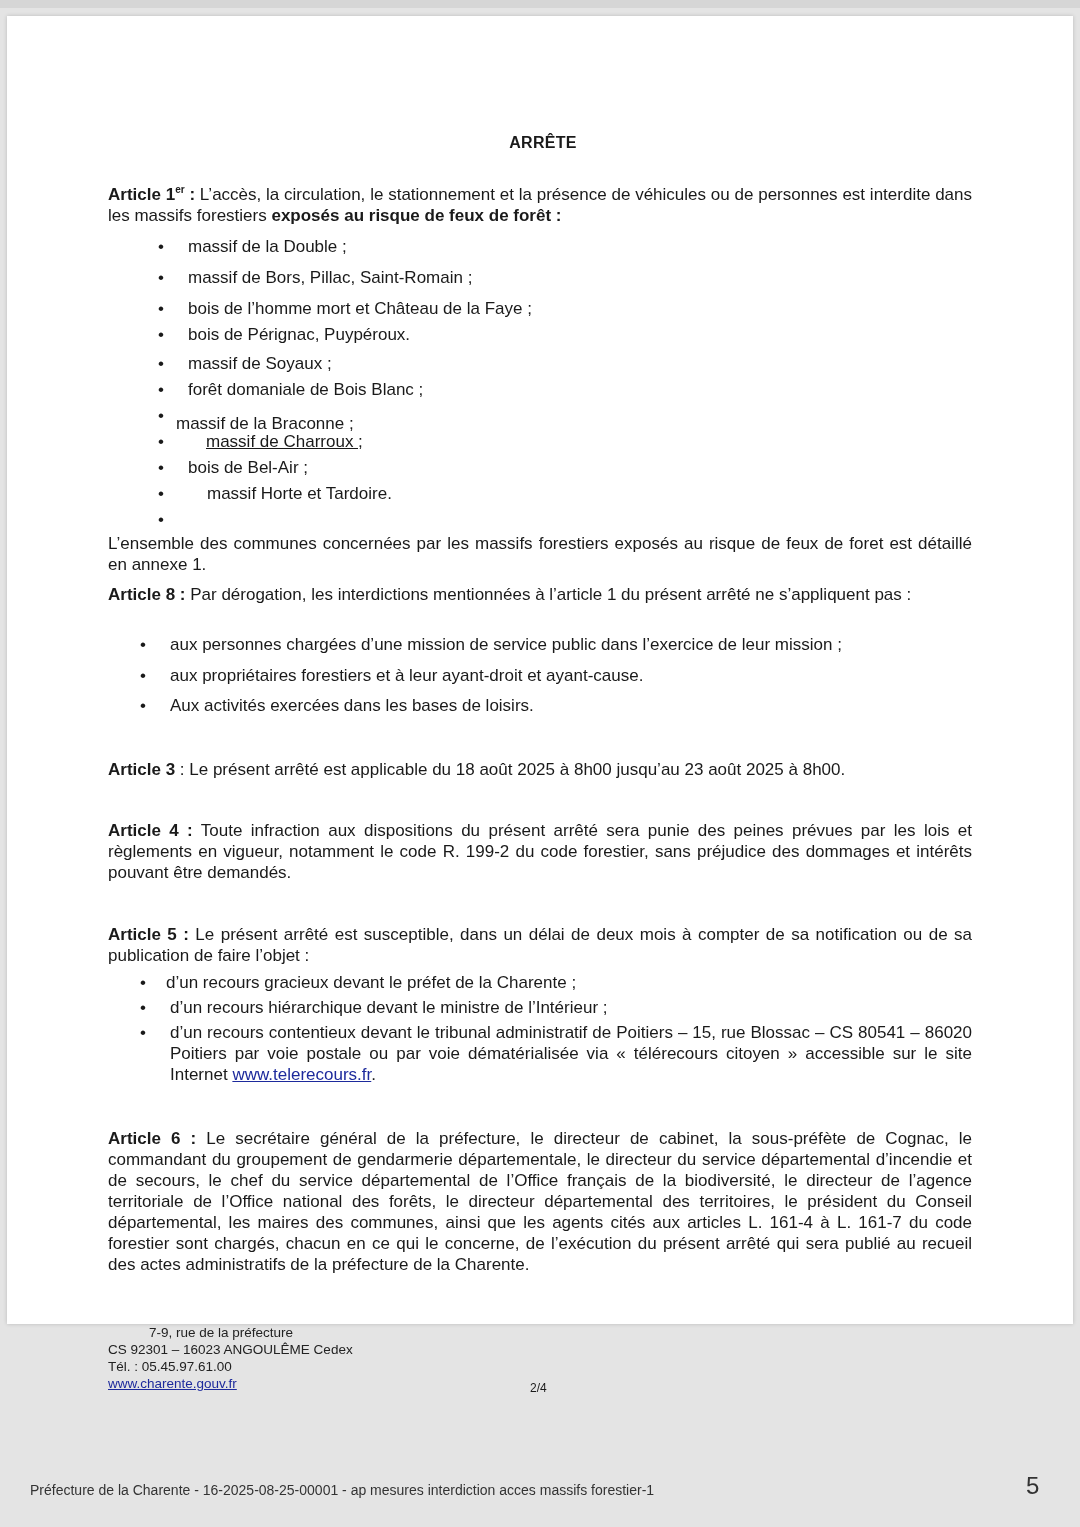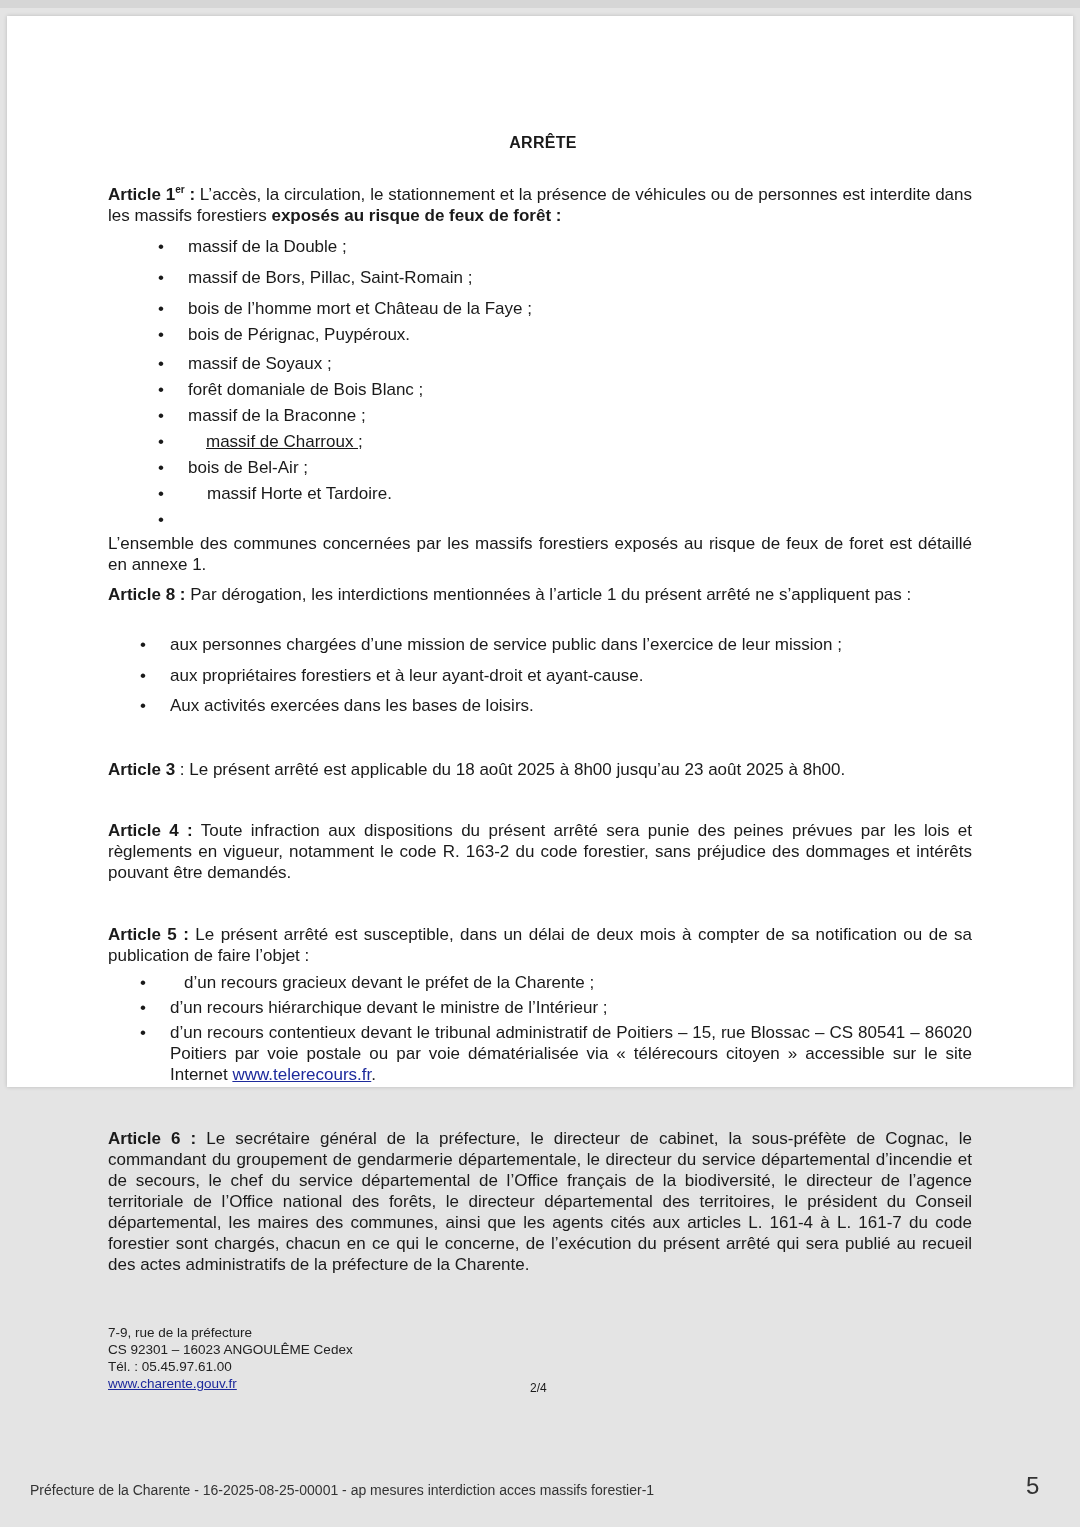--- a/index.html
+++ b/index.html
@@ -5,21 +5,21 @@
   html, body { margin:0; padding:0; }
   body {
     width:1080px; height:1527px; overflow:hidden;
     background:#e4e4e4;
     font-family:"Liberation Sans", sans-serif;
     color:#1a1a1a;
     position:relative;
   }
   .topbar { position:absolute; left:0; top:0; width:1080px; height:8px; background:#d6d6d6; }
   .page {
-    position:absolute; left:7px; top:16px; width:1066px; height:1071px;
+    position:absolute; left:7px; top:16px; width:1066px; height:1308px;
     background:#ffffff;
     box-shadow:0 0 4px rgba(0,0,0,0.18);
   }
   .content {
     position:absolute; left:101px; top:0; width:870px;
     font-size:17px; line-height:21px;
   }
   .title { position:absolute; left:0; width:870px; top:116px; text-align:center; font-weight:bold; font-size:16px; letter-spacing:0.3px; }
   .para { position:absolute; left:0; width:864px; text-align:justify; }
   .para b { font-weight:bold; }
@@ -67,21 +67,21 @@
         <div class="bullet-row" style="top: 337px;">
           <span class="bullet" style="left: 48px;">•</span>
           <span class="btext" style="left: 80px;">massif de Soyaux ;</span>
         </div>
         <div class="bullet-row" style="top: 363px;">
           <span class="bullet" style="left: 48px;">•</span>
           <span class="btext" style="left: 80px;">forêt domaniale de Bois Blanc ;</span>
         </div>
         <div class="bullet-row" style="top: 389px;">
           <span class="bullet" style="left: 48px;">•</span>
-          <span class="btext" style="left: 80px;">massif de la Braconne ;</span>
+          <span class="btext" style="left: 68px; margin-top: 8px;">massif de la Braconne ;</span>
         </div>
         <div class="bullet-row" style="top: 415px;">
           <span class="bullet" style="left: 48px;">•</span>
           <span class="btext" style="left: 98px; text-decoration: underline;">massif de Charroux ;</span>
         </div>
         <div class="bullet-row" style="top: 441px;">
           <span class="bullet" style="left: 48px;">•</span>
           <span class="btext" style="left: 80px;">bois de Bel-Air ;</span>
         </div>
         <div class="bullet-row" style="top: 467px;">
@@ -112,48 +112,48 @@
           <span class="bullet" style="left: 30px;">•</span>
           <span class="btext" style="left: 62px;">Aux activités exercées dans les bases de loisirs.</span>
         </div>
       </div>
 
     <div class="para" style="top:743px;">
       <b>Article 3</b><span> : Le présent arrêté est applicable du 18 août 2025 à 8h00 jusqu’au 23 août 2025 à 8h00.</span>
     </div>
 
     <div class="para" style="top:804px;">
-      <b>Article 4 :</b><span> Toute infraction aux dispositions du présent arrêté sera punie des peines prévues par les lois et règlements en vigueur, notamment le code R. 163-2 du code forestier, sans préjudice des dommages et intérêts pouvant être demandés.</span>
+      <b>Article 4 :</b><span> Toute infraction aux dispositions du présent arrêté sera punie des peines prévues par les lois et règlements en vigueur, notamment le code R. 199-2 du code forestier, sans préjudice des dommages et intérêts pouvant être demandés.</span>
     </div>
 
     <div class="para" style="top:908px;">
       <b>Article 5 :</b><span> Le présent arrêté est susceptible, dans un délai de deux mois à compter de sa notification ou de sa publication de faire l’objet :</span>
     </div>
     <div id="a5-list">
         <div class="bullet-row" style="top: 956px;">
           <span class="bullet" style="left: 30px;">•</span>
-          <span class="btext" style="left: 76px;">d’un recours gracieux devant le préfet de la Charente ;</span>
+          <span class="btext" style="left: 58px;">d’un recours gracieux devant le préfet de la Charente ;</span>
         </div>
         <div class="bullet-row" style="top: 981px;">
           <span class="bullet" style="left: 30px;">•</span>
           <span class="btext" style="left: 62px;">d’un recours hiérarchique devant le ministre de l’Intérieur ;</span>
         </div>
       </div>
     <div class="bullet-row" style="top:1006px;">
       <span class="bullet" style="left:30px;">•</span>
       <span class="btext" style="left:62px; width:802px; text-align:justify;">
         <span>d’un recours contentieux devant le tribunal administratif de Poitiers – 15, rue Blossac – CS 80541 – 86020 Poitiers par voie postale ou par voie dématérialisée via « télérecours citoyen » accessible sur le site Internet </span><a class="link" href="#">www.telerecours.fr</a><span>.</span>
       </span>
     </div>
 
     <div class="para" style="top:1112px;">
       <b>Article 6 :</b><span> Le secrétaire général de la préfecture, le directeur de cabinet, la sous-préfète de Cognac, le commandant du groupement de gendarmerie départementale, le directeur du service départemental d’incendie et de secours, le chef du service départemental de l’Office français de la biodiversité, le directeur de l’agence territoriale de l’Office national des forêts, le directeur départemental des territoires, le président du Conseil départemental, les maires des communes, ainsi que les agents cités aux articles L. 161-4 à L. 161-7 du code forestier sont chargés, chacun en ce qui le concerne, de l’exécution du présent arrêté qui sera publié au recueil des actes administratifs de la préfecture de la Charente.</span>
     </div>
 
-    <div class="addr" style="top:1308px;">7-9, rue de la préfecture</div>
+    <div class="addr" style="top:1308px;margin-left:41px;">7-9, rue de la préfecture</div>
     <div class="addr" style="top:1325px;">CS 92301 – 16023 ANGOULÊME Cedex</div>
     <div class="addr" style="top:1342px;">Tél. : 05.45.97.61.00</div>
     <a class="addr link" href="#" style="top:1359px;">www.charente.gouv.fr</a>
     <div class="pgnum">2/4</div>
   </div>
 </div>
 
 <div class="viewer-footer">Préfecture de la Charente - 16-2025-08-25-00001 - ap mesures interdiction acces massifs forestier-1</div>
 <div class="viewer-page">5</div>
 

